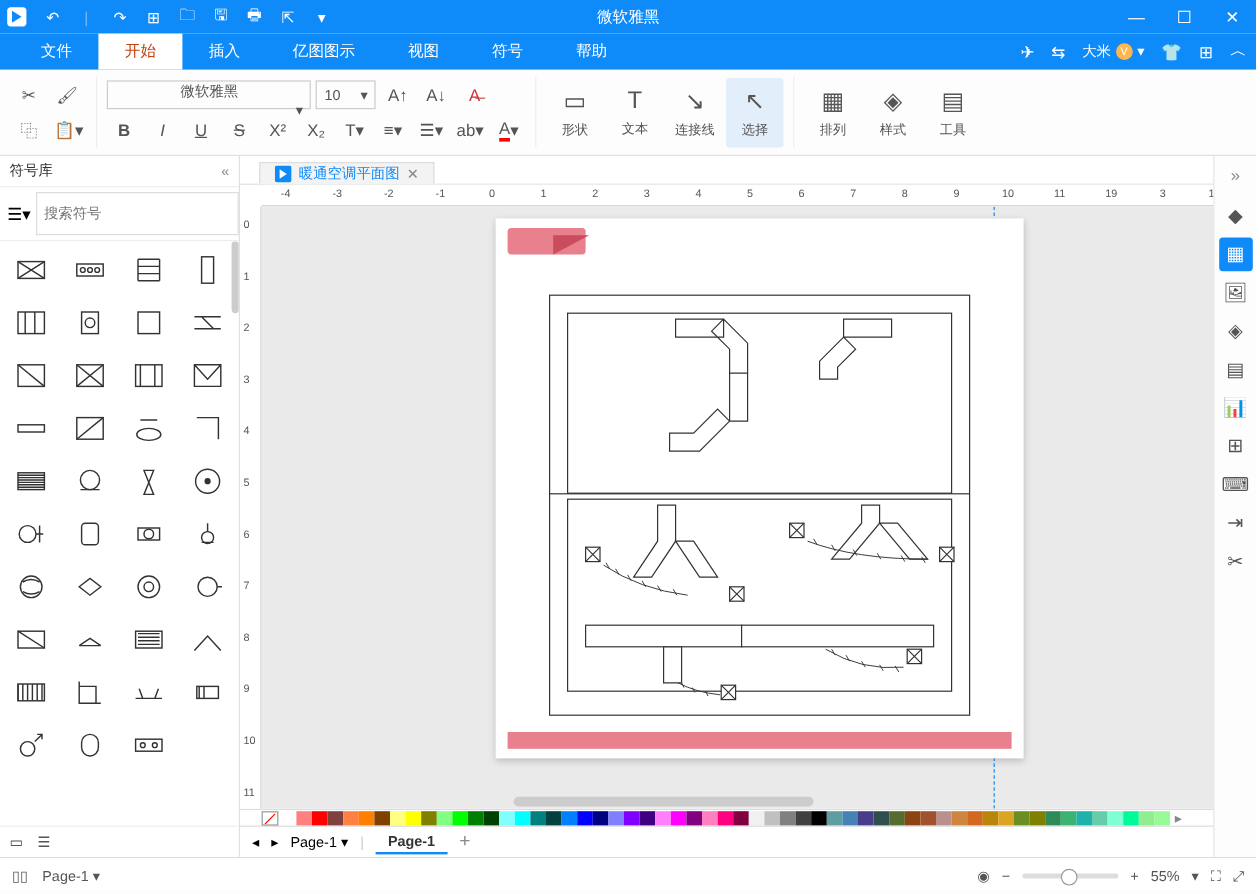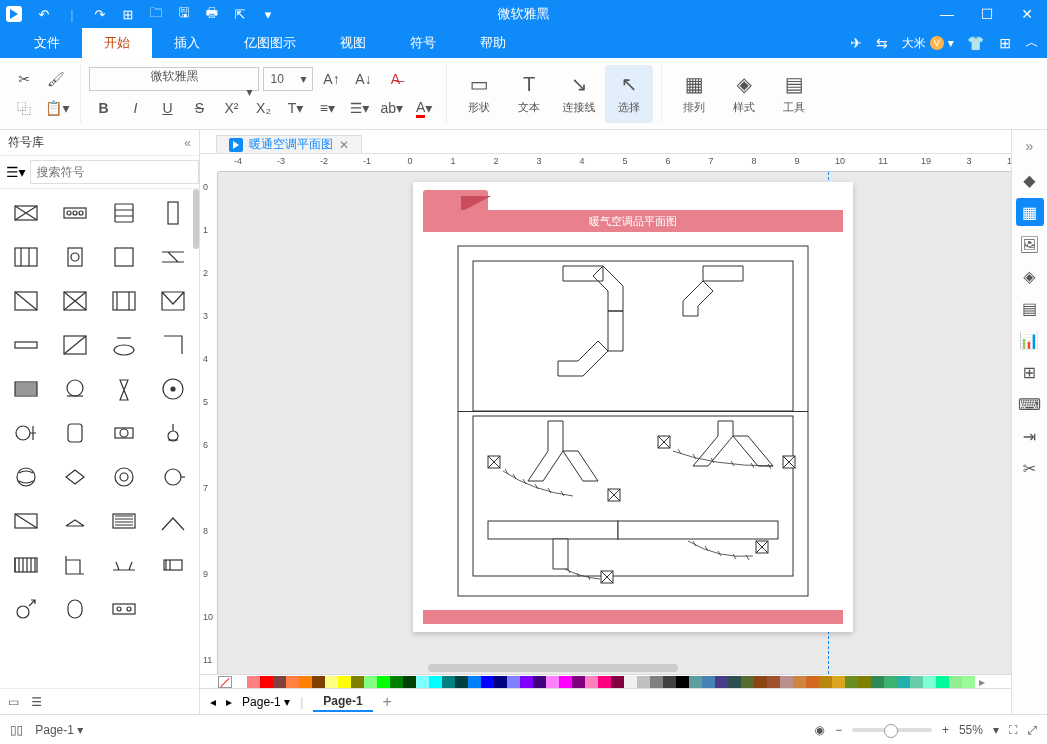--- a/index.html
+++ b/index.html
@@ -22,21 +22,21 @@
 .ribbon .row { display: flex; align-items: center; gap: 4px; height: 30px; }
 .ribbon .ibtn { min-width: 28px; height: 26px; display: flex; align-items: center; justify-content: center; cursor: pointer; color: #555; border-radius: 3px; font-size: 14px; padding: 0 3px; }
 .ribbon .combo { border: 1px solid #ccc; height: 24px; display: flex; align-items: center; padding: 0 6px; font-size: 12px; color: #555; }
 .ribbon .bigbtn { display: flex; flex-direction: column; align-items: center; justify-content: center; width: 48px; height: 58px; cursor: pointer; font-size: 11px; color: #555; border-radius: 3px; gap: 4px; }
 .ribbon .bigbtn.active { background: #e3eefb; }
 .ribbon .bigbtn .ico { font-size: 20px; color: #555; }
 .main { display: flex; height: 584px; }
 .sidebar { width: 200px; border-right: 1px solid #e0e0e0; display: flex; flex-direction: column; background: #fff; }
 .sidebar .hdr { height: 26px; display: flex; align-items: center; padding: 0 8px; font-size: 12px; color: #333; border-bottom: 1px solid #eee; justify-content:space-between;}
 .sidebar .search { display: flex; padding: 4px 6px; gap: 4px; align-items: center; border-bottom: 1px solid #eee; }
-.sidebar .search input { flex: 1; border: 1px solid #ddd; height: 24px; padding: 0 6px; font-size: 12px; }
+.sidebar .search input { flex: 1; border: 1px solid #ddd; height: 36px; padding: 0 6px; font-size: 12px; }
 .sidebar .shapes { flex: 1; overflow: hidden; padding: 4px; display: grid; grid-template-columns: repeat(4, 1fr); gap: 4px; align-content: start; position:relative;}
 .sidebar .shapes::after{content:"";position:absolute;right:0;top:0;width:6px;height:60px;background:#ccc;border-radius:3px;}
 .shape { border: 1px solid transparent; height: 40px; display: flex; align-items: center; justify-content: center; cursor: pointer; }
 .shape svg { width: 30px; height: 30px; stroke: #333; stroke-width: 1.2; fill: none; }
 .sidebar .footer { height: 26px; border-top: 1px solid #eee; display: flex; align-items: center; padding: 0 8px; gap: 12px; color: #555; font-size:12px;}
 .canvaswrap { flex: 1; display: flex; flex-direction: column; position: relative; background: #fff; }
 .doctabs { height: 24px; display: flex; align-items: flex-end; border-bottom: 1px solid #e0e0e0; padding-left: 16px; }
 .doctab { display: flex; align-items: center; gap: 6px; padding: 0 12px; font-size: 12px; background: #f3f3f3; border: 1px solid #ddd; border-bottom: none; color: #0f8af9; cursor: pointer; }
 .doctab .close { color: #888; cursor: pointer; }
 .rulerH { height: 18px; background: #fff; border-bottom: 1px solid #ccc; position: relative; margin-left: 18px; overflow:hidden;}
@@ -488,21 +488,20 @@
           <div class="tick" style="top: 359px;">8</div>
           <div class="tick" style="top: 402px;">9</div>
           <div class="tick" style="top: 445px;">10</div>
           <div class="tick" style="top: 488px;">11</div>
         </div>
       <div class="canvas">
         <div style="position:absolute;left:610px;top:0;bottom:0;width:1px;border-left:1px dashed #0f8af9;"></div>
         <div class="page">
           <div class="topbar"></div>
           <div class="topbar2"></div>
-          <div class="titleband">暖气空调品平面图</div>
           <div class="bottomband"></div>
           <div class="plan">
             <svg viewBox="0 0 360 360">
               <rect x="5" y="5" width="350" height="350" fill="none" stroke="#333" stroke-width="1"></rect>
               <rect x="20" y="20" width="320" height="150" fill="none" stroke="#333"></rect>
               <rect x="5" y="170" width="350" height="1" fill="#333"></rect>
               <rect x="20" y="175" width="320" height="160" fill="none" stroke="#333"></rect>
               <path d="M110 25 h40 v15 h-40 z M150 25 l20 20 v25 h-15 v-20 l-15 -15 z M155 70 v40 h15 v-40 z M155 110 l-25 25 h-25 v-15 h20 l20 -20 z" fill="#fff" stroke="#333"></path>
               <path d="M250 25 h40 v15 h-40 z M250 40 l-20 20 v15 h15 v-10 l15 -15 z" fill="#fff" stroke="#333"></path>
               <path d="M110 180 v30 l-20 30 h-15 l20 -30 v-30 z M110 210 l20 30 h15 l-20 -30 z" fill="#fff" stroke="#333"></path>

